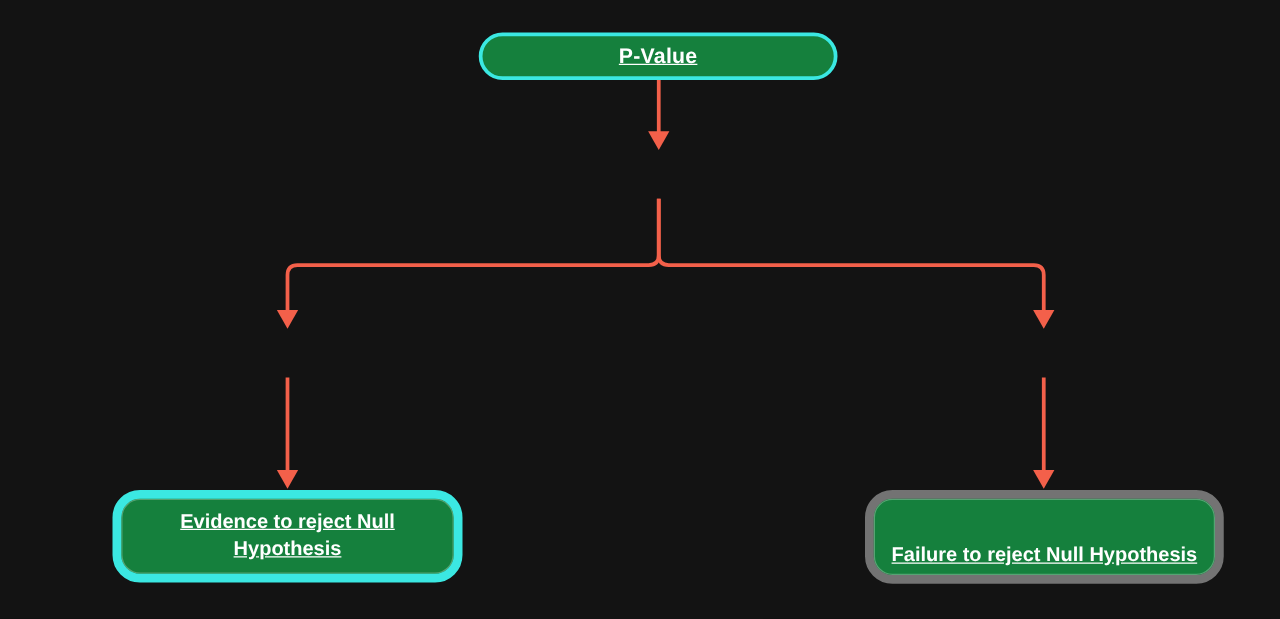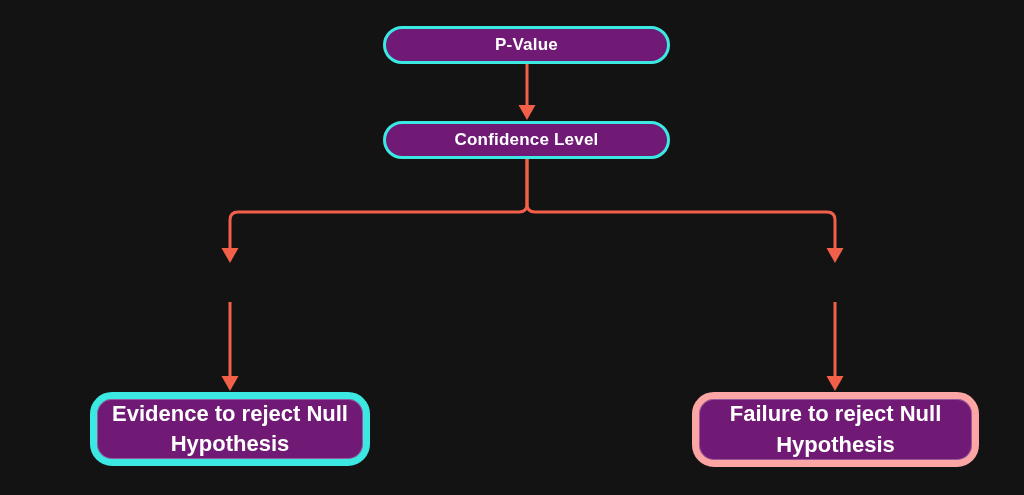--- a/index.html
+++ b/index.html
@@ -25,41 +25,43 @@
   }
   .node {
     position: absolute;
     box-sizing: border-box;
     display: flex;
     align-items: center;
     justify-content: center;
     text-align: center;
     color: #ffffff;
     font-weight: bold;
-    background: #701a75;
+    background: #15803d;
     z-index: 2;
+    text-decoration: underline;
   }
   .node-thin {
     border: 3px solid #3be8e2;
     border-radius: 19px;
     font-size: 17px;
     letter-spacing: 0.2px;
   }
   .node-thick {
     border-radius: 22px;
-    font-size: 22px;
+    font-size: 16px;
     line-height: 1.38;
     padding: 4px 14px;
     box-shadow: inset 0 0 0 1px rgba(255,255,255,0.28);
   }
   .node-thick-cyan {
     border: 7px solid #3be8e2;
   }
   .node-thick-orange {
-    border: 7px solid #fca5a5;
+    border: 7px solid #737373;
+    align-items: flex-end;
   }
   #node-p-value          { left: 383px; top: 26px;  width: 287px; height: 38px; }
   #node-confidence-level { left: 383px; top: 121px; width: 287px; height: 38px; }
   #node-p-le-confidence  { left: 88px;  top: 264px; width: 285px; height: 38px; }
   #node-p-gt-confidence  { left: 693px; top: 264px; width: 285px; height: 38px; }
   #node-evidence-reject  { left: 90px;  top: 392px; width: 280px; height: 74px; }
   #node-failure-reject   { left: 692px; top: 392px; width: 287px; height: 75px; }
   .edge-line {
     fill: none;
     stroke: #f3604a;
@@ -90,23 +92,20 @@
     <polygon class="edge-arrowhead" points="221.5,376 238.5,376 230,391"></polygon>
 
     <path class="edge-line" d="M835,302 L835,377"></path>
     <polygon class="edge-arrowhead" points="826.5,376 843.5,376 835,391"></polygon>
   </svg>
 
   <div class="node node-thin" id="node-p-value">
     <span>P-Value</span>
   </div>
 
-  <div class="node node-thin" id="node-confidence-level">
-    <span>Confidence Level</span>
-  </div>
 
 
 
   <div class="node node-thick node-thick-cyan" id="node-evidence-reject">
     <span>Evidence to reject Null Hypothesis</span>
   </div>
 
   <div class="node node-thick node-thick-orange" id="node-failure-reject">
     <span>Failure to reject Null Hypothesis</span>
   </div>

